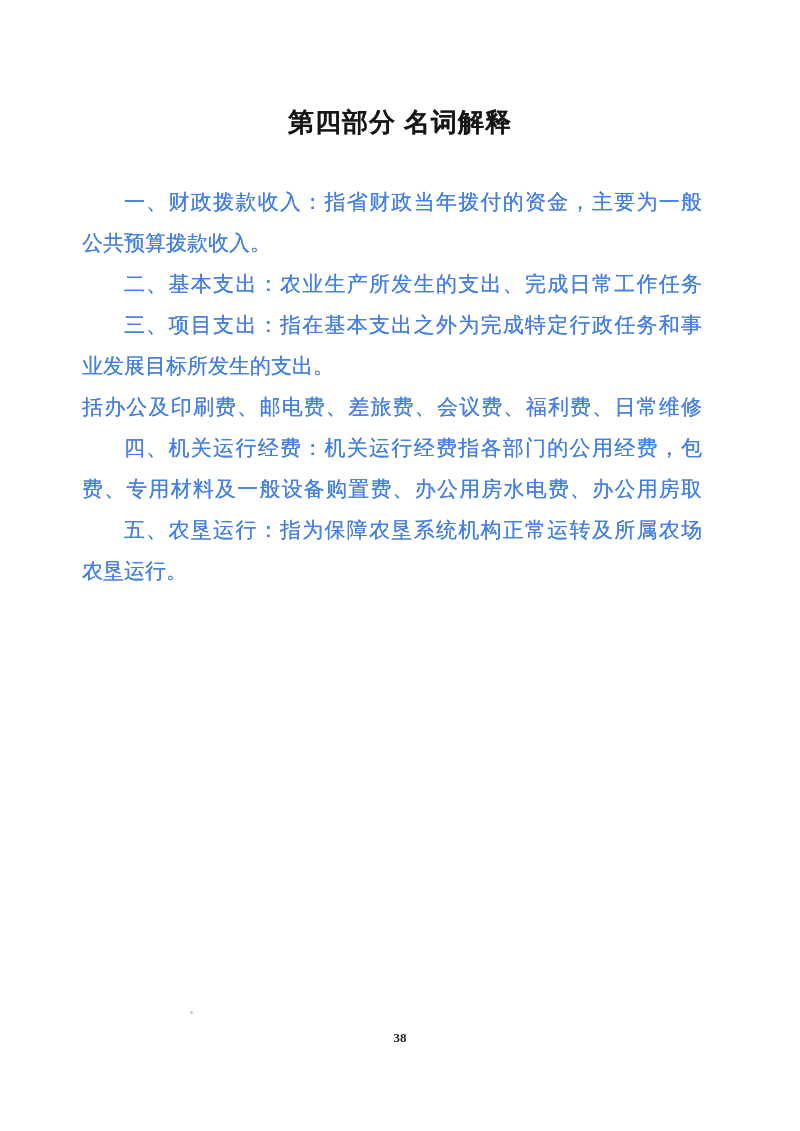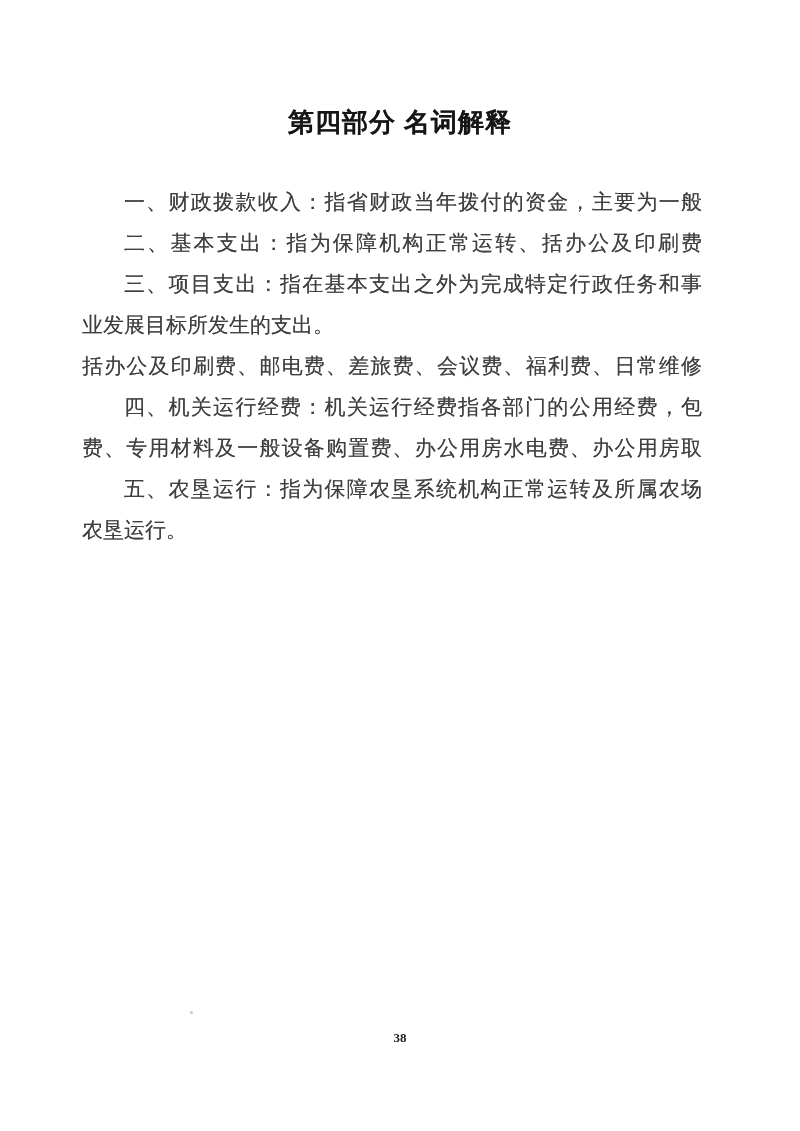--- a/index.html
+++ b/index.html
@@ -31,21 +31,21 @@
     color: #151515;
     text-shadow: 0 0 0.5px rgba(20,20,20,0.65);
   }
   .doc-body {
     position: absolute;
     top: 182px;
     left: 82px;
     width: 620px;
     font-size: 21px;
     line-height: 41px;
-    color: #404040;
+    color: #3b82f6;
     text-shadow: 0 0 0.6px rgba(25,25,25,0.6);
   }
   .para { margin: 0; }
   .ln { min-height: 41px; }
   .ind { text-indent: 2em; }
   .fill {
     text-align: justify;
     text-align-last: justify;
   }
   .scan-speck {
@@ -74,24 +74,25 @@
 <body>
 
 <div class="page">
 
   <div class="doc-title">第四部分 名词解释</div>
 
   <div class="doc-body">
 
     <div class="para">
       <div class="ln ind fill">一、财政拨款收入：指省财政当年拨付的资金，主要为一般</div>
+      <div class="ln">公共预算拨款收入。</div>
     </div>
 
     <div class="para">
-      <div class="ln ind fill">二、基本支出：指为保障机构正常运转、括办公及印刷费</div>
+      <div class="ln ind fill">二、基本支出：农业生产所发生的支出、完成日常工作任务</div>
     </div>
 
     <div class="para">
       <div class="ln ind fill">三、项目支出：指在基本支出之外为完成特定行政任务和事</div>
       <div class="ln">业发展目标所发生的支出。</div>
     </div>
 
     <div class="para">
       <div class="ln fill">括办公及印刷费、邮电费、差旅费、会议费、福利费、日常维修</div>
       <div class="ln ind fill">四、机关运行经费：机关运行经费指各部门的公用经费，包</div>

